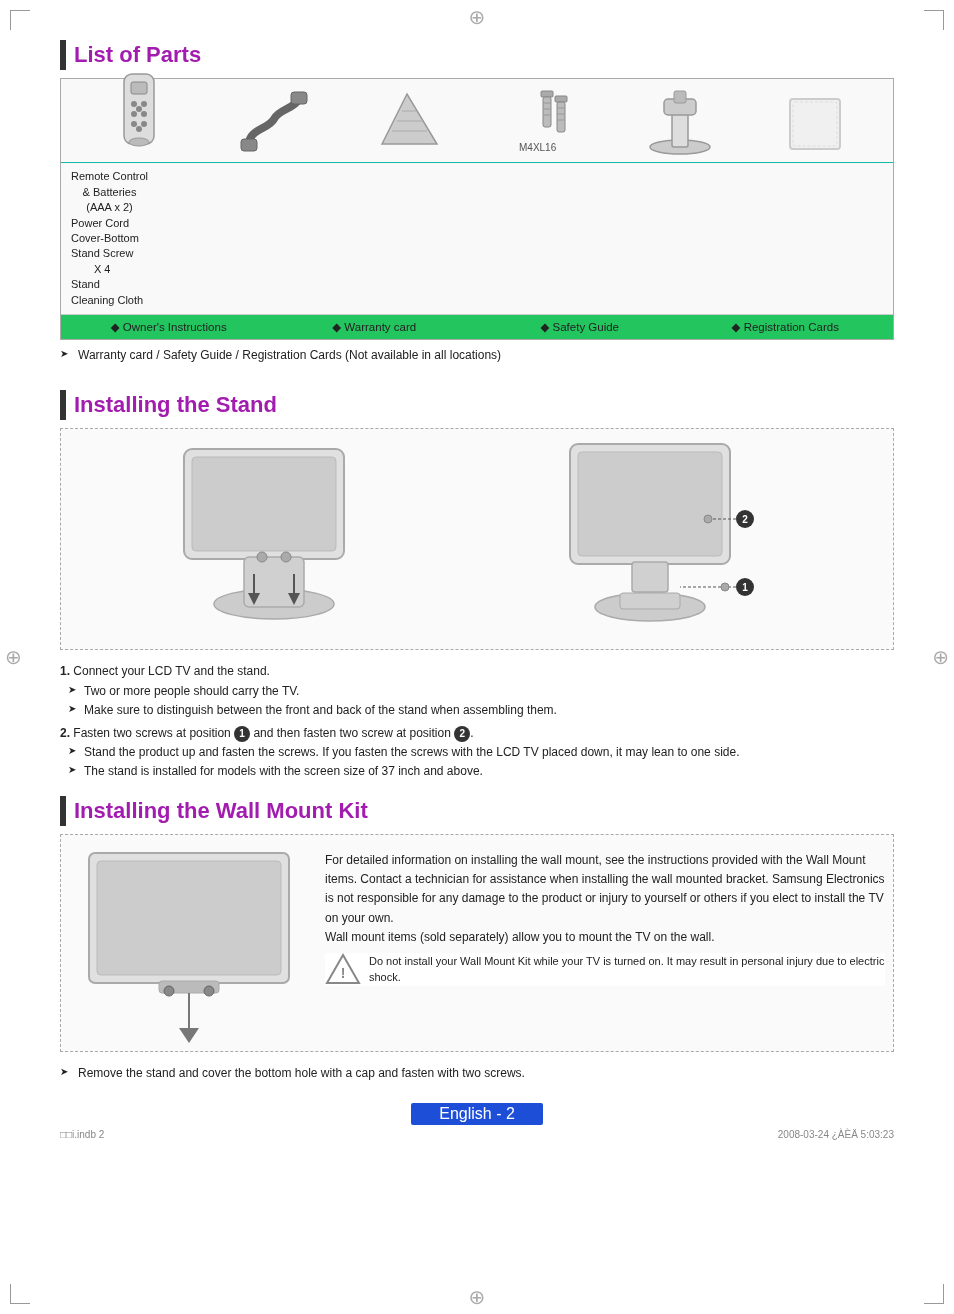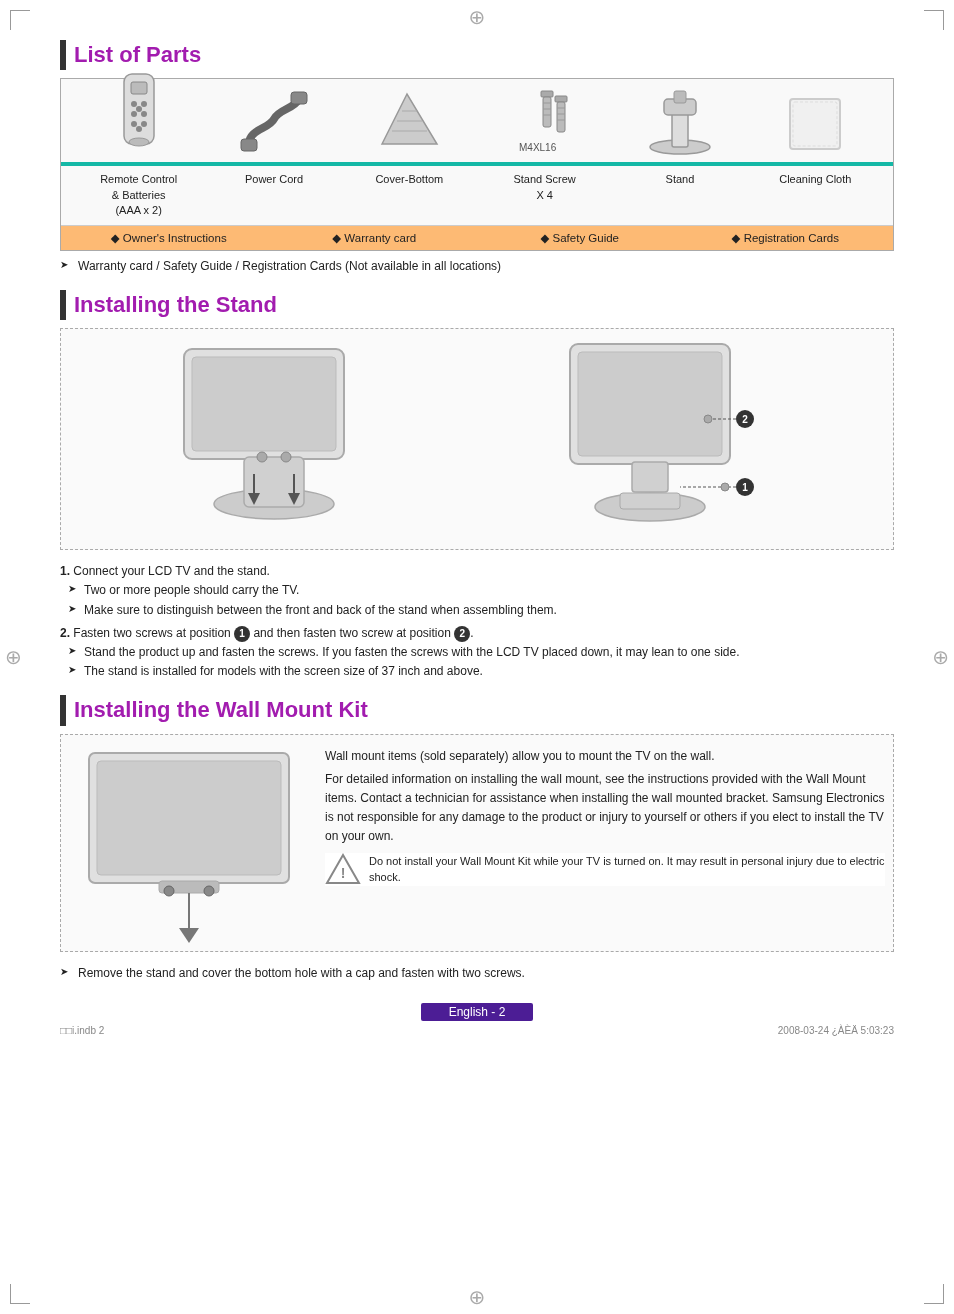--- a/index.html
+++ b/index.html
@@ -70,30 +70,31 @@
     
     .parts-table-container {
       border: 1px solid #aaa;
       margin-bottom: 6px;
     }
     .parts-images-row {
       display: flex;
       align-items: flex-end;
       justify-content: space-around;
       padding: 10px 10px 4px 10px;
-      border-bottom: 4px solid #14b8a6;
+      border-bottom: 1px solid #14b8a6;
       background: #f9f9f9;
       text-decoration: underline;
     }
     .parts-labels-row {
       display: flex;
       align-items: flex-start;
       justify-content: space-around;
       padding: 6px 10px 6px 10px;
       background: #f9f9f9;
+      flex-direction: column;
     }
     .part-item {
       display: flex;
       flex-direction: column;
       align-items: center;
       text-align: center;
       flex: 1;
     }
     .part-item .part-img {
       height: 65px;
@@ -106,33 +107,33 @@
       font-size: 11px;
       text-align: center;
       line-height: 1.4;
     }
 
     
     .accessories-row {
       display: flex;
       align-items: center;
       padding: 5px 10px;
-      background: #fdba74;
+      background: #22c55e;
       border-top: 1px solid #ccc;
       font-size: 11.5px;
       gap: 10px;
     }
     .accessories-row span {
       flex: 1;
       text-align: center;
     }
 
     .notes-list {
       list-style: none;
-      margin-bottom: 14px;
+      margin-bottom: 25px;
       font-size: 12px;
     }
     .notes-list li {
       padding-left: 18px;
       position: relative;
       line-height: 1.6;
     }
     .notes-list li::before {
       content: '➤';
       position: absolute;
@@ -221,23 +222,23 @@
     }
 
     
     .page-footer {
       display: flex;
       justify-content: center;
       align-items: center;
       margin-top: 10px;
     }
     .page-num-badge {
-      background: #4c1d95;
+      background: #1d4ed8;
       color: #fff;
-      font-size: 12px;
+      font-size: 16px;
       padding: 2px 28px;
       border-radius: 2px;
     }
     .footer-bar {
       display: flex;
       justify-content: space-between;
       font-size: 10px;
       color: #888;
       margin-top: 4px;
     }
@@ -481,22 +482,22 @@
         <rect x="80" y="138" width="60" height="12" rx="3" fill="#bbb" stroke="#aaa" stroke-width="1"></rect>
 
         <line x1="110" y1="150" x2="110" y2="185" stroke="#777" stroke-width="2"></line>
         <polygon points="100,185 120,185 110,200" fill="#777"></polygon>
 
         <circle cx="90" cy="148" r="5" fill="#888" stroke="#666" stroke-width="1"></circle>
         <circle cx="130" cy="148" r="5" fill="#888" stroke="#666" stroke-width="1"></circle>
       </svg>
     </div>
     <div class="wall-mount-text">
+      <div style="margin-top:4px;">For detailed information on installing the wall mount, see the instructions provided with the Wall Mount items. Contact a technician for assistance when installing the wall mounted bracket. Samsung Electronics is not responsible for any damage to the product or injury to yourself or others if you elect to install the TV on your own.</div>
       <div>Wall mount items (sold separately) allow you to mount the TV on the wall.</div>
-      <div style="margin-top:4px;">For detailed information on installing the wall mount, see the instructions provided with the Wall Mount items. Contact a technician for assistance when installing the wall mounted bracket. Samsung Electronics is not responsible for any damage to the product or injury to yourself or others if you elect to install the TV on your own.</div>
       <div class="warning-box">
         <div class="warning-triangle">
           <svg width="36" height="32" viewBox="0 0 36 32">
             <polygon points="18,2 34,30 2,30" fill="none" stroke="#888" stroke-width="2"></polygon>
             <text x="18" y="25" text-anchor="middle" font-size="14" fill="#888" font-weight="bold">!</text>
           </svg>
         </div>
         <div class="warning-text">Do not install your Wall Mount Kit while your TV is turned on. It may result in personal injury due to electric shock.</div>
       </div>
     </div>

